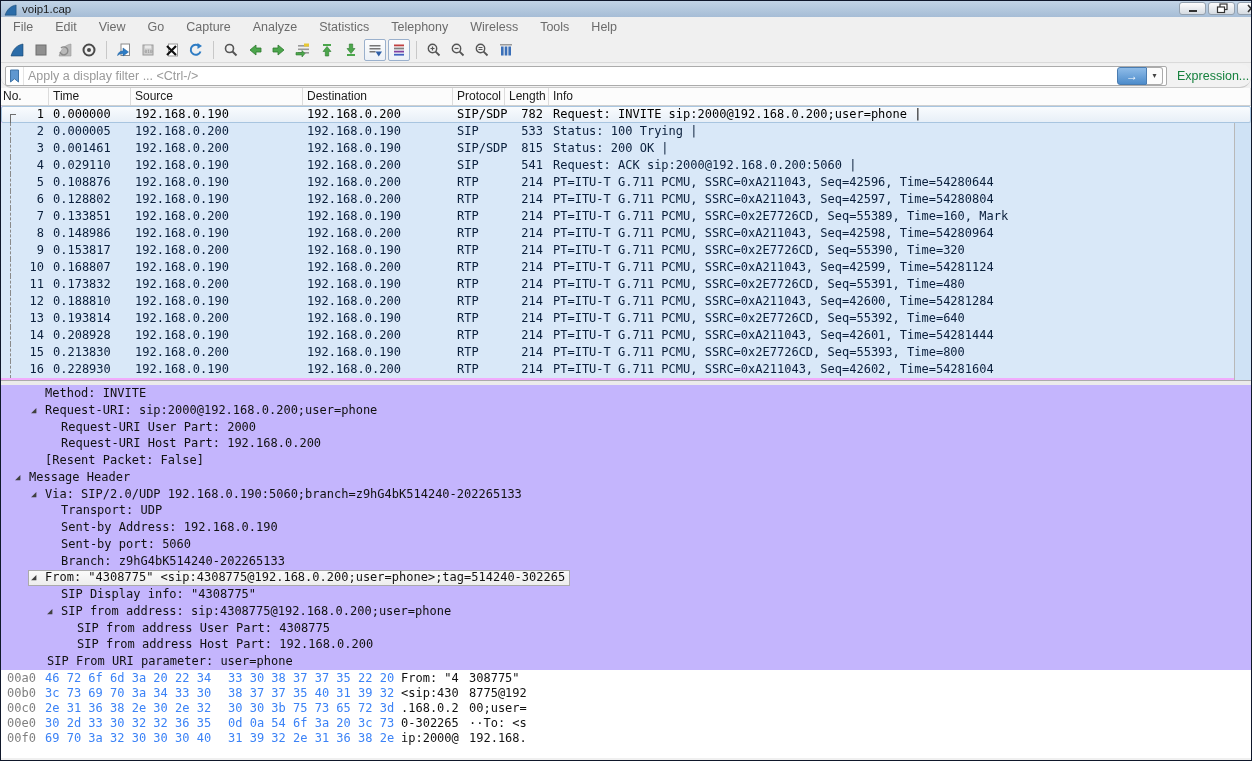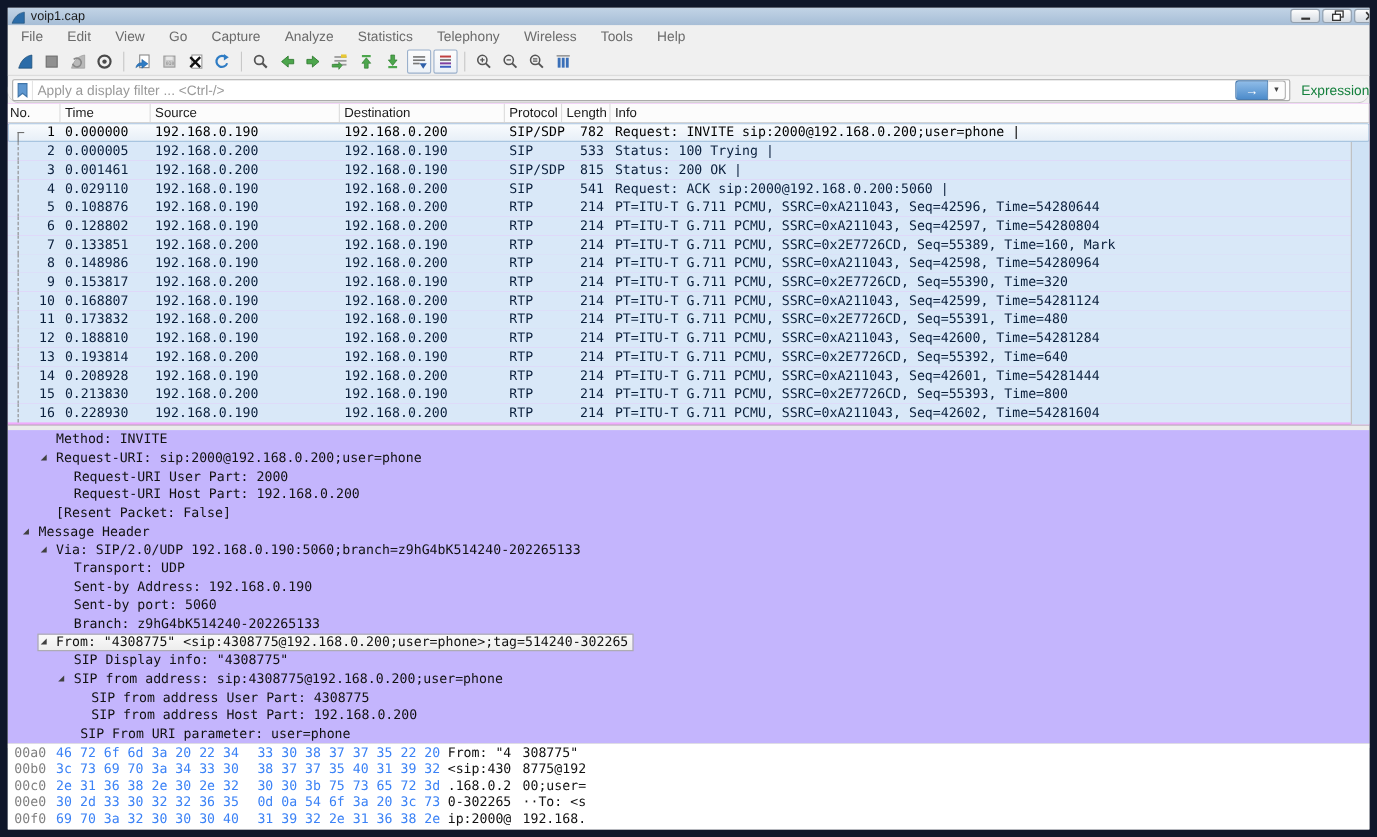--- a/index.html
+++ b/index.html
@@ -1,18 +1,18 @@
 <!DOCTYPE html>
 <html><head>
 <meta charset="utf-8">
 <style>
   html,body{margin:0;padding:0;background:#fff;}
   *{box-sizing:border-box;}
   body{font-family:"Liberation Sans",sans-serif;}
-  .window{position:relative;width:1252px;height:761px;overflow:hidden;background:#F0F0F0;border:7px solid #0f172a;}
+  .window{position:relative;width:1252px;height:761px;overflow:hidden;background:#F0F0F0;border:1px solid #0f172a;}
 
   
   .titlebar{position:absolute;left:0;top:0;width:100%;height:16px;background:linear-gradient(180deg,#C2D4E6,#A6BDD6);display:flex;align-items:center;overflow:hidden;}
   .app-icon{width:14px;height:12px;margin:1px 4px 0 3px;}
   .title-text{font-size:11.5px;color:#1a1a1a;line-height:15px;}
   .winbtns{position:absolute;right:-13px;top:1px;display:flex;gap:2px;}
   .wbtn{width:27px;height:13px;border:1px solid #93A0AE;border-radius:3px;background:linear-gradient(180deg,#FDFDFD,#D5DBE2);display:flex;align-items:center;justify-content:center;}
 
   
   .menubar{position:absolute;left:0;top:16px;width:100%;height:20px;background:#F0F0F0;display:flex;align-items:center;padding-left:1px;}
@@ -536,21 +536,21 @@
           <span class="expander"></span>
           <span class="dtext">SIP from address User Part: 4308775</span>
         </span>
       </div>
       <div class="drow" style="padding-left: 59px;">
         <span class="dwrap">
           <span class="expander"></span>
           <span class="dtext">SIP from address Host Part: 192.168.0.200</span>
         </span>
       </div>
-      <div class="drow" style="padding-left: 49px;">
+      <div class="drow" style="padding-left: 29px;">
         <span class="dwrap">
           <span class="expander"></span>
           <span class="dtext">SIP From URI parameter: user=phone</span>
         </span>
       </div>
     </div>
 
   <div class="split2"></div>
 
   <div class="hexpane">

